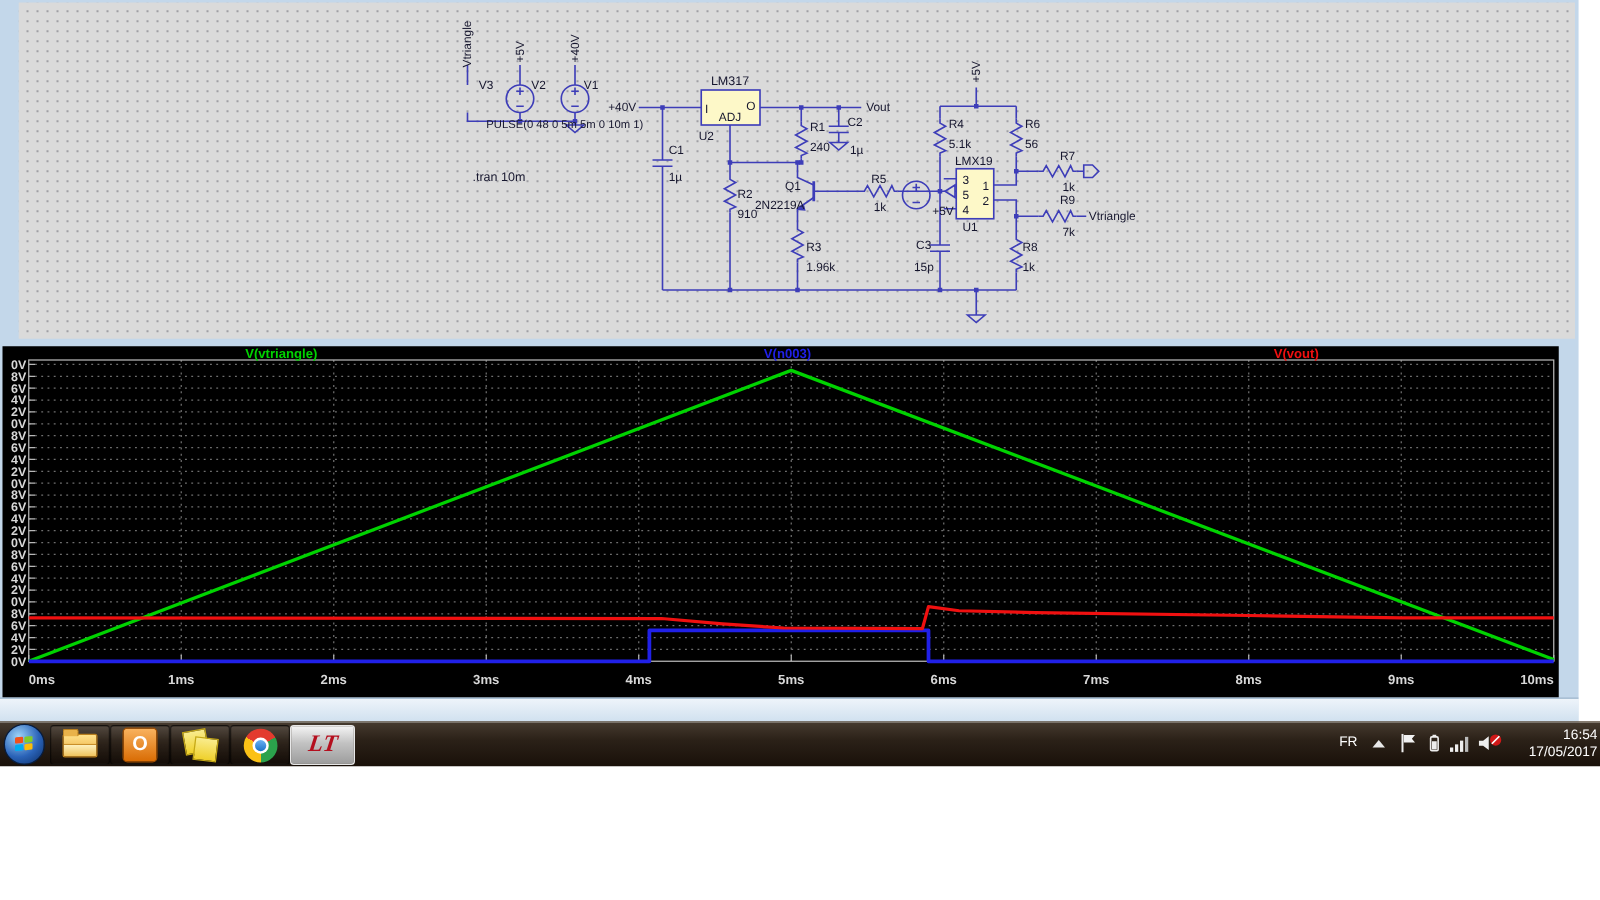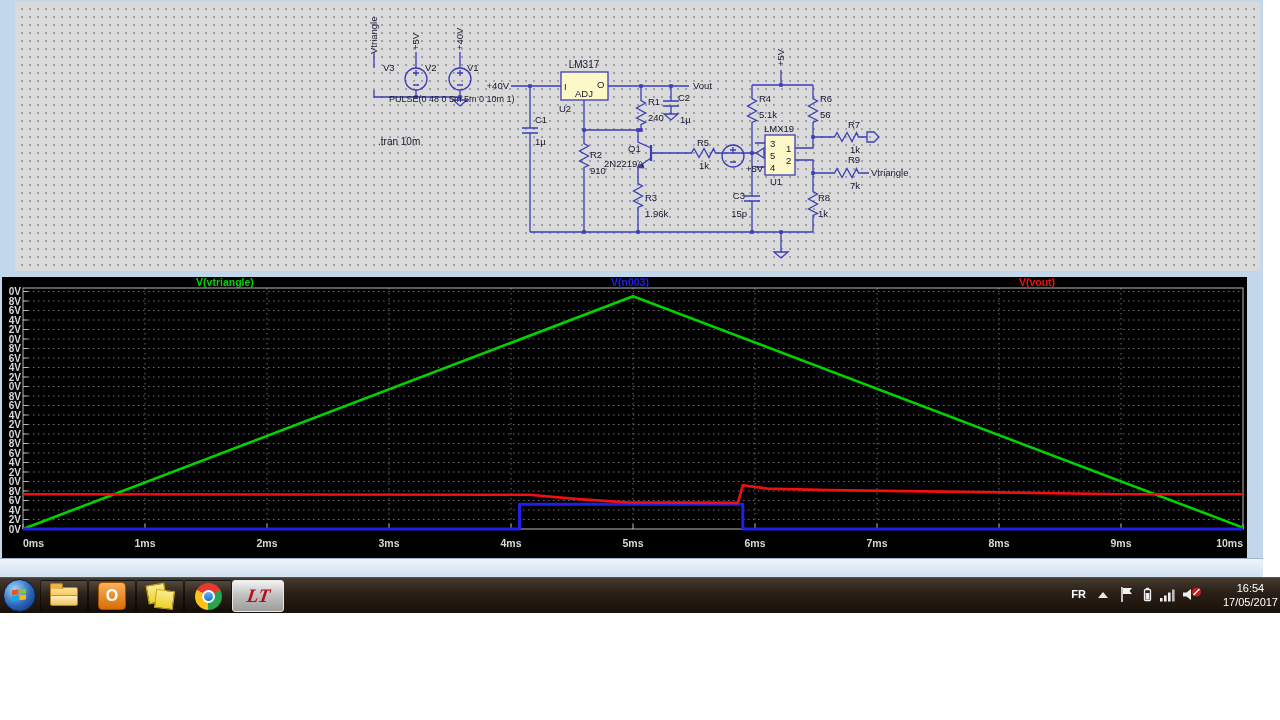--- a/index.html
+++ b/index.html
@@ -15,26 +15,26 @@
      background:linear-gradient(#eef4fa,#cfe0ef);border-top:1px solid #9fb6cc;}
   .taskbar{position:absolute;left:0;top:577px;width:1280px;height:35px;
      background:linear-gradient(#453a2e 0%,#2b2118 40%,#191009 100%);border-top:1px solid #5f5242;}
   .tbtn{position:absolute;top:2px;width:46px;height:30px;border-radius:3px;
      background:linear-gradient(rgba(255,255,255,.10),rgba(255,255,255,.02) 45%,rgba(0,0,0,.25));
      border:1px solid rgba(0,0,0,.55);display:flex;align-items:center;justify-content:center;}
   .tbtn.active{background:linear-gradient(#f4f4f4,#c2c2c2 45%,#9d9d9d);border:1px solid #e8e8e8;}
   .orb{position:absolute;left:3px;top:1px;width:31px;height:31px;border-radius:50%;
      background:radial-gradient(circle at 35% 30%,#9ed4f8,#2a63b8 55%,#0b2c64);
      border:1px solid #081c3c;display:flex;align-items:center;justify-content:center;}
-  .tray{position:absolute;right:34px;top:0;height:35px;color:#fff;font-weight:bold;}
+  .tray{position:absolute;right:34px;top:0;height:35px;color:#fff;}
   .tray .lang{position:absolute;right:160px;top:10px;font-size:11px;}
   .tray .chev{position:absolute;right:138px;top:14px;width:0;height:0;
      border-left:5px solid transparent;border-right:5px solid transparent;border-bottom:6px solid #e8e8e8;}
   .tray .ticon{position:absolute;top:9px;}
-  .clock{position:absolute;right:2px;top:3px;text-align:center;font-size:11px;line-height:14px;color:#fff;}
+  .clock{position:absolute;right:2px;top:3px;text-align:right;font-size:11px;line-height:14px;color:#fff;}
   .white-right{position:absolute;left:1263px;top:0;width:17px;height:612px;background:#fff;}
   .white-bottom{position:absolute;left:0;top:612px;width:1280px;height:108px;background:#fff;}
   svg text{font-family:"Liberation Sans",sans-serif;}
   .folder{width:26px;height:17px;background:linear-gradient(#ffe18a,#e9a93d);border:1px solid #b97f1e;border-radius:2px;position:relative;}
   .folder:before{content:"";position:absolute;left:-1px;top:-5px;width:11px;height:5px;
      background:#e9b24a;border:1px solid #b97f1e;border-bottom:none;border-radius:2px 2px 0 0;}
   .folder .front{position:absolute;left:0;bottom:0;width:100%;height:9px;
      background:linear-gradient(#fdf0bd,#f0c35c);border-top:1px solid #c98f2a;border-radius:0 0 2px 2px;}
   .outlook{width:26px;height:26px;border-radius:4px;background:linear-gradient(#f9b25e,#d96c04);
      border:1px solid #a04e00;color:#fff;font-weight:bold;font-size:16px;display:flex;align-items:center;justify-content:center;}

